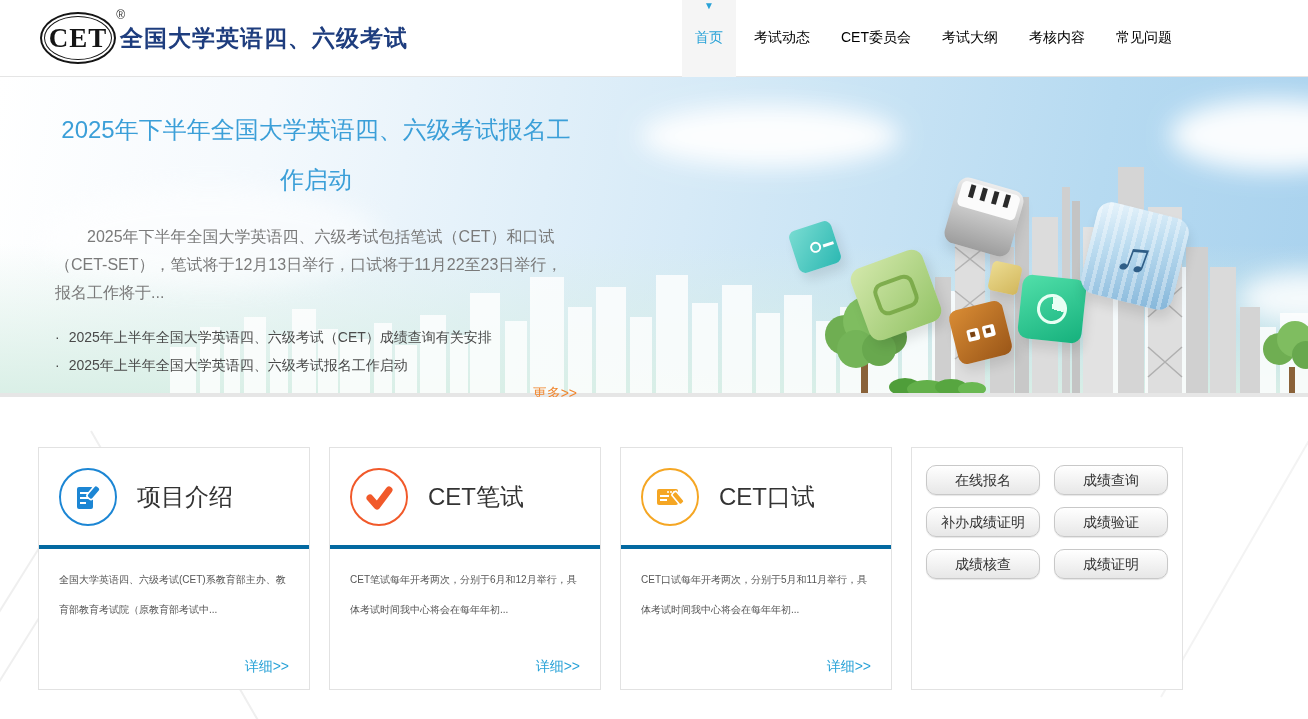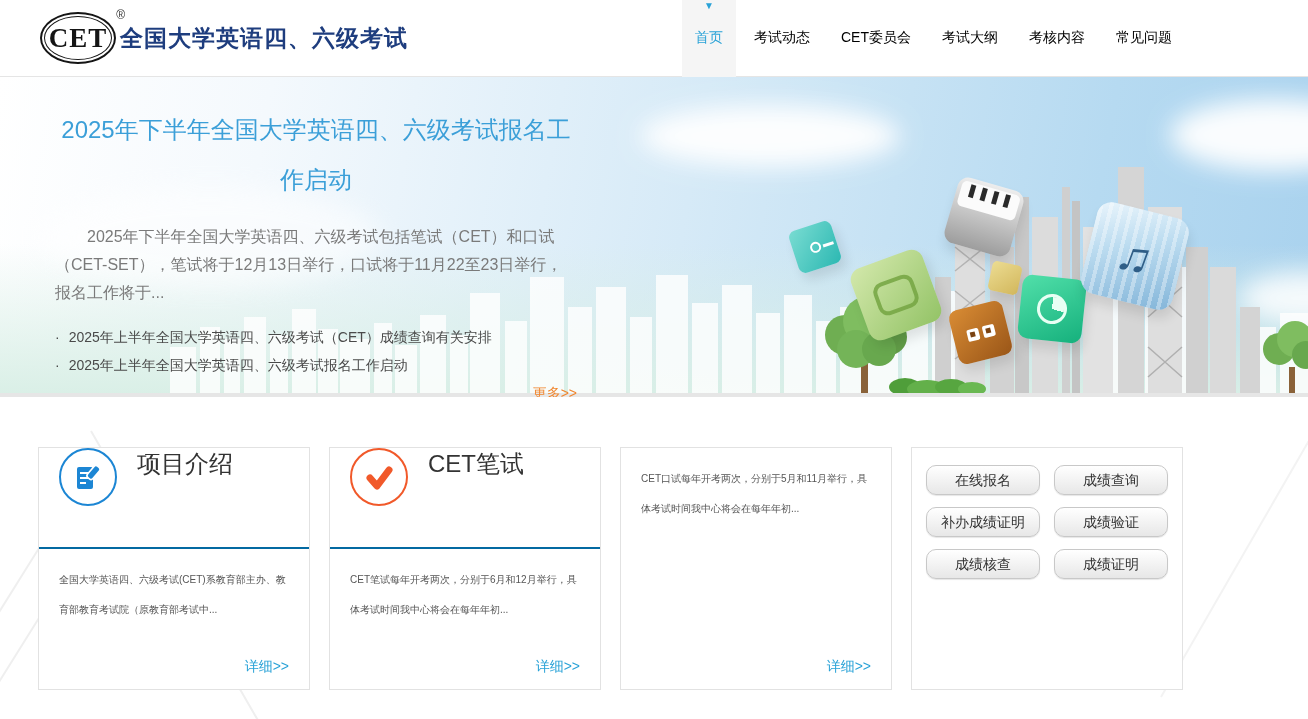--- a/index.html
+++ b/index.html
@@ -85,22 +85,22 @@
   
   .cards { position:relative; height:322px; background:#fff; padding:50px 0 0 38px;
     display:flex; gap:19px; }
   .bg-line { position:absolute; width:2px; background:#efefef; z-index:0; }
   .bg-line.b1 { left:48px;  top:40px;  height:330px; transform:rotate(32deg); }
   .bg-line.b2 { left:180px; top:10px;  height:360px; transform:rotate(-30deg); }
   .bg-line.b3 { left:-30px; top:120px; height:280px; transform:rotate(32deg); }
   .bg-line.b4 { left:1235px; top:20px; height:300px; transform:rotate(30deg); background:#f3f3f3; }
   .card { width:272px; height:243px; background:#fff; border:1px solid #e2e2e2;
     position:relative; z-index:1; }
-  .card-head { height:101px; display:flex; align-items:flex-start; gap:20px;
-    padding-left:20px; border-bottom:2px solid #0369a1; }
+  .card-head { height:101px; display:flex; align-items:center; gap:20px;
+    padding-left:20px; border-bottom:4px solid #0369a1; }
   .icon-ring { width:58px; height:58px; border-radius:50%; border:2px solid;
     display:flex; align-items:center; justify-content:center; flex-shrink:0; background:#fff; }
   .ring-blue   { border-color:#1c86d4; }
   .ring-red    { border-color:#f1592a; }
   .ring-orange { border-color:#f5a623; }
   .ring-cyan   { border-color:#2bbfe0; }
   .card-title { font-size:24px; color:#333; }
   .card-body { padding:16px 20px 0; font-size:10px; color:#555; line-height:30px; }
   .card-link { position:absolute; right:20px; bottom:13px; font-size:14px; color:#29a2d7; cursor:pointer;text-align:right; }
   .svc-grid { padding:17px 14px 0; display:grid; grid-template-columns:1fr 1fr;
@@ -302,20 +302,34 @@
           <path d="M6 16 l7 8 l12 -16" stroke="#f1592a" stroke-width="7" fill="none" stroke-linecap="round" stroke-linejoin="round"></path>
         </svg>
       </div>
       <div class="card-title">CET笔试</div>
     </div>
     <div class="card-body">CET笔试每年开考两次，分别于6月和12月举行，具体考试时间我中心将会在每年年初...</div>
     <div class="card-link">详细&gt;&gt;</div>
   </div>
 
   <div class="card">
+    <div class="card-head">
+      <div class="icon-ring ring-orange">
+        <svg width="32" height="30" viewBox="0 0 32 30">
+          <rect x="3" y="7" width="21" height="16" rx="2" fill="#f5a623"></rect>
+          <circle cx="17" cy="10" r="1" fill="#fff"></circle>
+            <circle cx="20" cy="10" r="1" fill="#fff"></circle>
+            <circle cx="14" cy="10" r="1" fill="#fff"></circle>
+          <rect x="6" y="13" width="9" height="2" fill="#fff"></rect>
+          <rect x="6" y="17" width="7" height="2" fill="#fff"></rect>
+          <rect x="21" y="9" width="6" height="14" rx="2" fill="#f5a623" stroke="#fff" stroke-width="1.6" transform="rotate(-40 24 16)"></rect>
+        </svg>
+      </div>
+      <div class="card-title">CET口试</div>
+    </div>
     <div class="card-body">CET口试每年开考两次，分别于5月和11月举行，具体考试时间我中心将会在每年年初...</div>
     <div class="card-link">详细&gt;&gt;</div>
   </div>
 
   <div class="card">
     <div class="svc-grid">
       <div class="svc-btn">在线报名</div>
       <div class="svc-btn">成绩查询</div>
       <div class="svc-btn">补办成绩证明</div>
       <div class="svc-btn">成绩验证</div>

